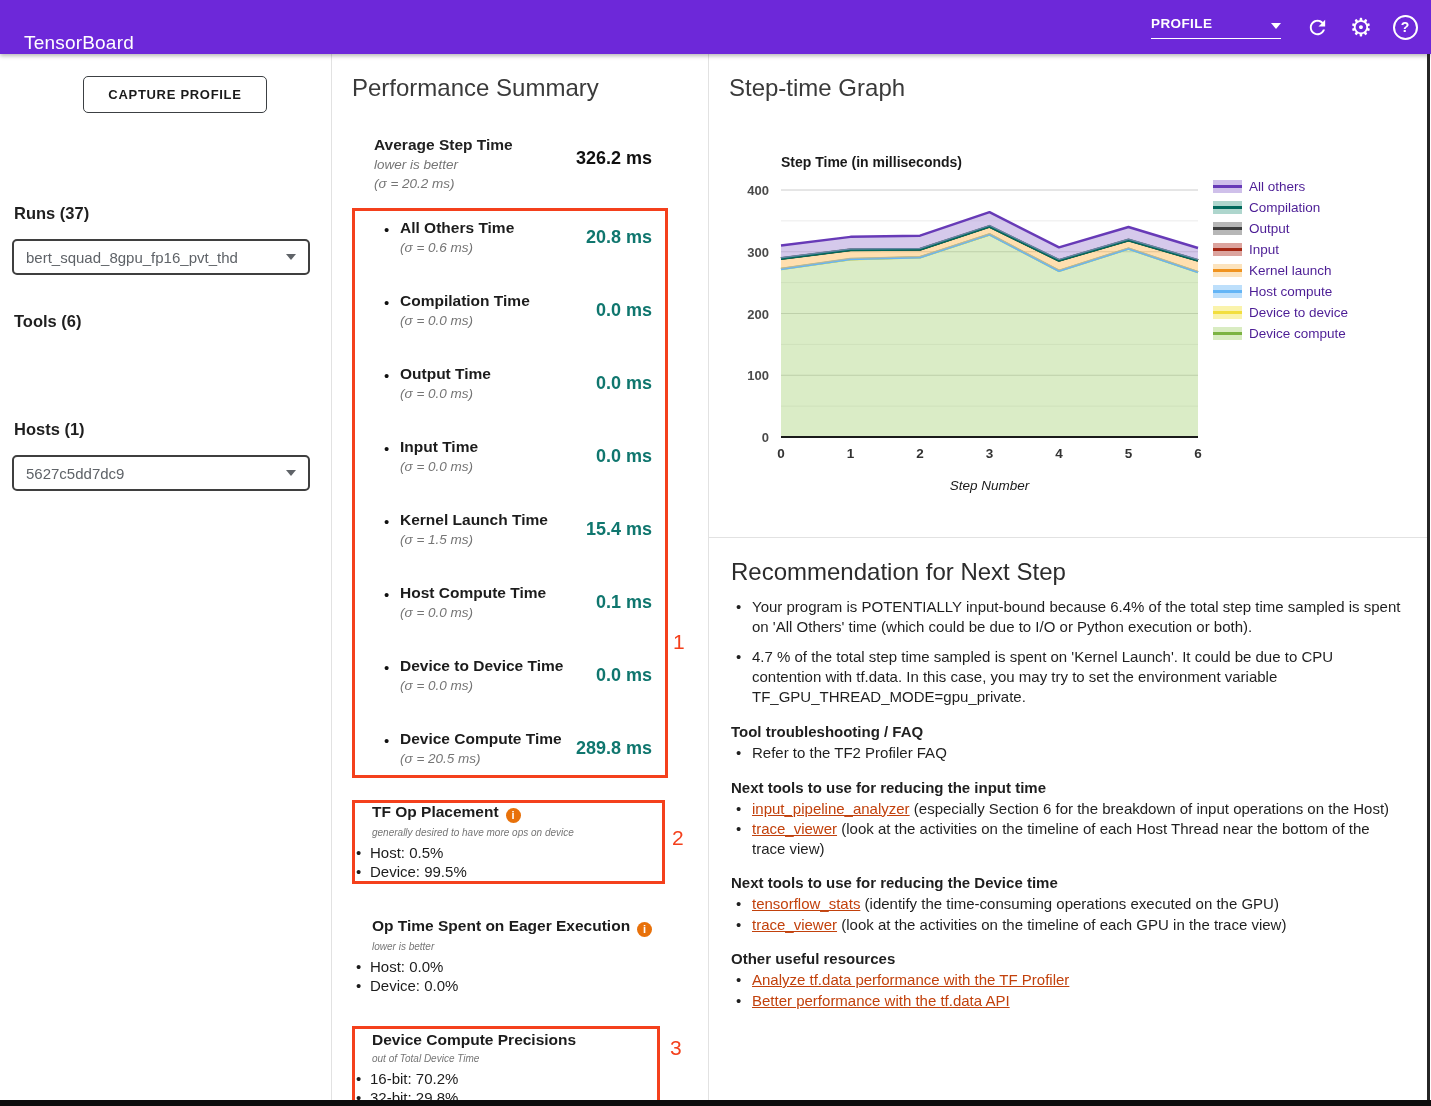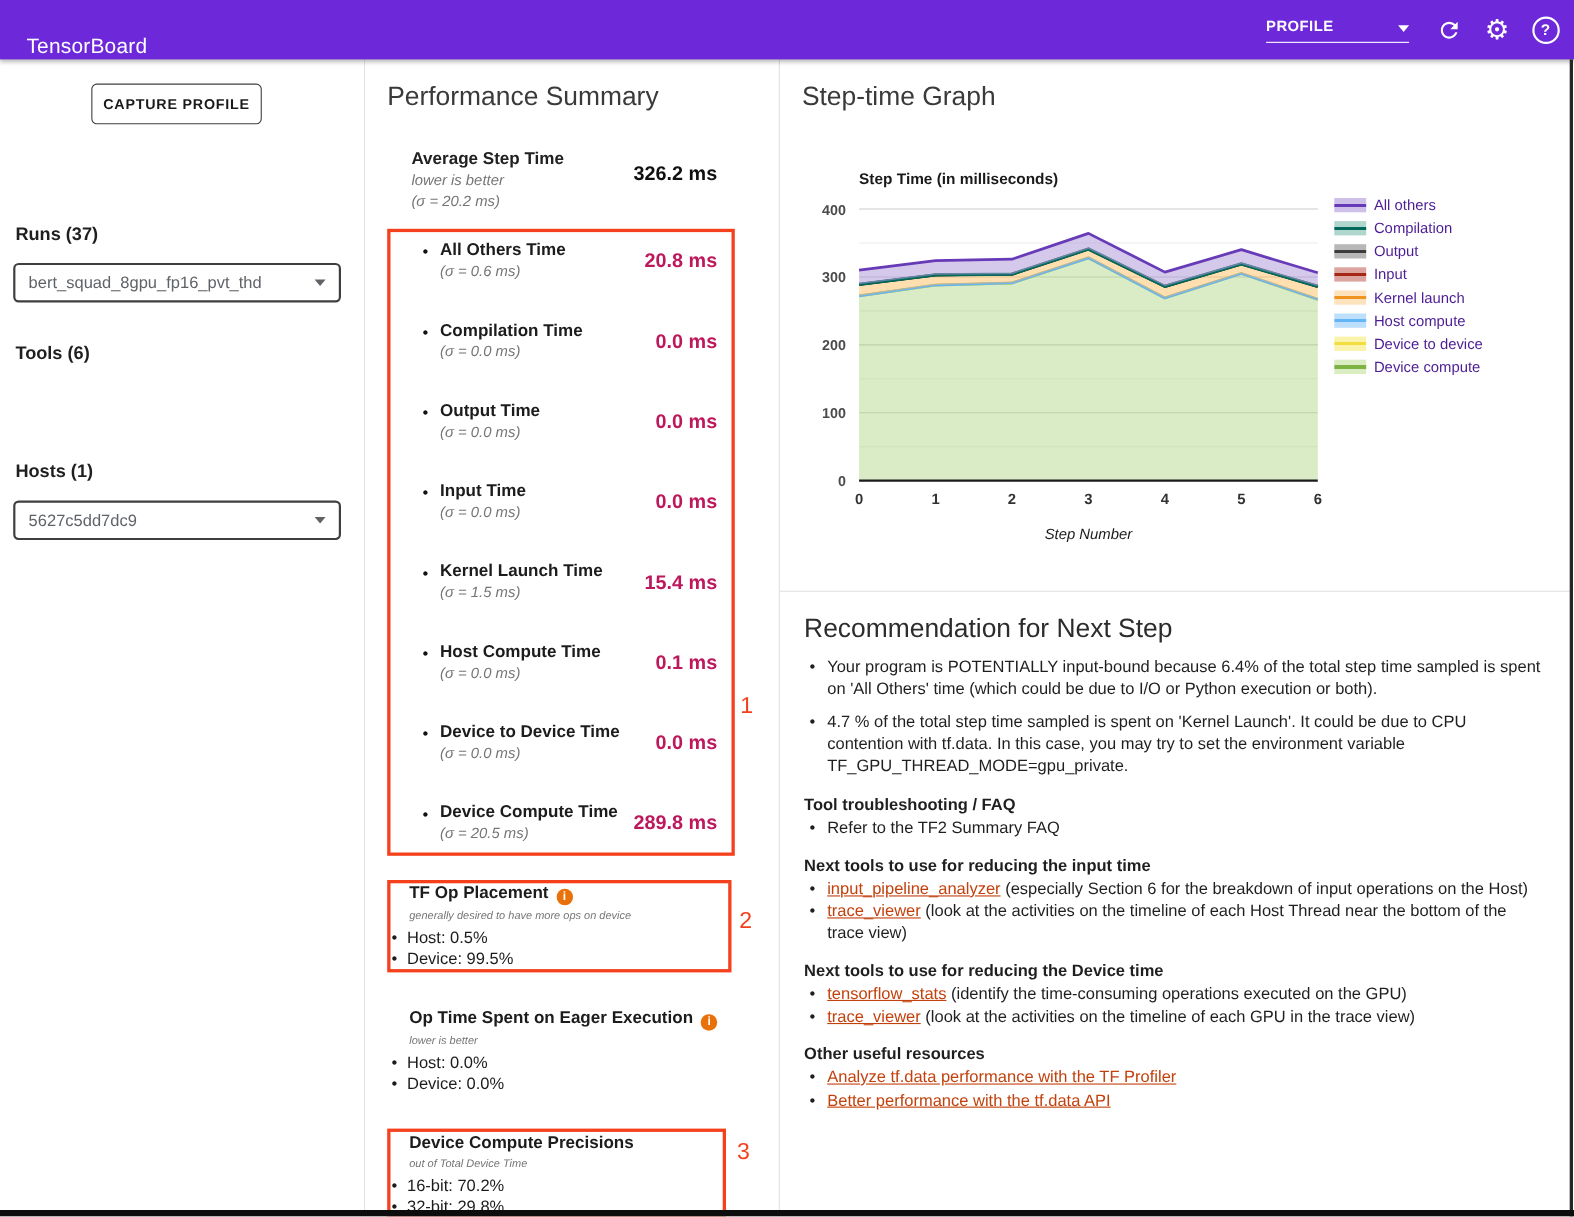--- a/index.html
+++ b/index.html
@@ -15,39 +15,39 @@
   .profile-select .lbl{color:#fff;font-size:13.5px;font-weight:700;letter-spacing:.4px;}
   .caret-w{width:0;height:0;border-left:5px solid transparent;border-right:5px solid transparent;
           border-top:6px solid #fff;margin-bottom:2px;}
   .icon-btn{width:28px;height:28px;display:flex;align-items:center;justify-content:center;cursor:pointer;}
   .gear-glyph{color:#fff;font-size:25px;line-height:1;}
   .help-circle{width:21px;height:21px;border:2px solid #fff;border-radius:50%;color:#fff;
           font-size:14px;font-weight:700;display:flex;align-items:center;justify-content:center;}
   
   .sidebar{position:absolute;top:54px;left:0;width:332px;bottom:0;background:#fff;
            border-right:1px solid #e2e2e2;box-sizing:border-box;}
-  .capture-btn{position:absolute;left:83px;top:22px;width:155px;height:37px;background:#fff;
+  .capture-btn{position:absolute;left:83px;top:22px;width:184px;height:37px;background:#fff;
            border:1px solid #3c4043;border-radius:5px;color:#1a1a1a;cursor:pointer;
            font-family:"Liberation Sans",sans-serif;font-size:13px;font-weight:600;letter-spacing:.7px;}
   .side-label{position:absolute;left:14px;font-size:16.5px;font-weight:700;color:#1f1f1f;}
   .dropdown{position:absolute;left:12px;width:298px;height:36px;border:2px solid #3f3f3f;border-radius:5px;
            background:#fff;box-sizing:border-box;display:flex;align-items:center;justify-content:space-between;
            padding:0 12px;font-size:15px;color:#5f6368;cursor:pointer;}
   .caret-g{width:0;height:0;border-left:5px solid transparent;border-right:5px solid transparent;
            border-top:6px solid #5f6368;}
   
   .midcol{position:absolute;left:332px;top:54px;width:376px;bottom:0;background:#fff;}
   .col-title{position:absolute;left:20px;top:20px;font-size:24px;color:#3a3a3a;font-weight:400;}
   .avg-label{position:absolute;left:42px;top:81px;font-size:15.5px;font-weight:700;line-height:19px;}
   .sub-it{font-style:italic;font-weight:400;color:#757575;font-size:13.5px;line-height:17px;}
   .avg-value{position:absolute;right:56px;top:94px;font-size:18px;font-weight:700;color:#101010;}
   .metric-row{position:absolute;left:0;width:376px;height:72px;}
   .m-bullet{position:absolute;left:52px;top:3px;font-size:15px;color:#111;}
   .m-label{position:absolute;left:68px;top:0;font-size:15.5px;font-weight:700;line-height:19px;color:#1c1c1c;}
-  .m-value{position:absolute;right:56px;top:9px;font-size:18px;font-weight:700;color:#be185d;}
+  .m-value{position:absolute;right:56px;top:9px;font-size:18px;font-weight:700;color:#0f766e;}
   .sum-sec{position:absolute;left:20px;width:332px;}
   .sec-title{font-size:15.5px;font-weight:700;margin:0 0 0 20px;line-height:19px;color:#1c1c1c;}
   .sec-sub{font-style:italic;color:#757575;font-size:10px;margin:1px 0 2px 20px;line-height:17px;}
   .sec-li{position:relative;font-size:15px;padding-left:18px;line-height:19px;color:#1c1c1c;}
   .sec-li .bdot{position:absolute;left:4px;top:0;}
   .info-icon{display:inline-flex;width:15px;height:15px;border-radius:50%;background:#e8710a;color:#fff;
            font-size:11px;font-weight:700;align-items:center;justify-content:center;margin-left:7px;
            vertical-align:-2px;cursor:pointer;}
   .ann-box{position:absolute;border:3px solid #f4401c;box-sizing:border-box;z-index:5;pointer-events:none;}
   .ann-label{position:absolute;color:#f4401c;font-size:21px;font-weight:500;z-index:6;}
@@ -289,21 +289,21 @@
 
   <div class="reco">
     <div class="reco-title">Recommendation for Next Step</div>
     <ul class="plain" id="reco-bullets">
         <li class="blt"><span class="bdot">•</span><span>Your program is POTENTIALLY input-bound because 6.4% of the total step time sampled is spent on 'All Others' time (which could be due to I/O or Python execution or both).</span></li>
         <li class="blt"><span class="bdot">•</span><span>4.7 % of the total step time sampled is spent on 'Kernel Launch'. It could be due to CPU contention with tf.data. In this case, you may try to set the environment variable TF_GPU_THREAD_MODE=gpu_private.</span></li>
       </ul>
     <div id="reco-secs">
         <div class="sec-h">Tool troubleshooting / FAQ</div>
         <ul class="sec-ul">
-          <li><span class="bdot">•</span><span>Refer to the TF2 Summary FAQ</span></li>
+          <li><span class="bdot">•</span><span>Refer to the TF2 Profiler FAQ</span></li>
         </ul>
         <div class="sec-h">Next tools to use for reducing the input time</div>
         <ul class="sec-ul">
           <li><span class="bdot">•</span><a class="lnk">input_pipeline_analyzer</a><span> (especially Section 6 for the breakdown of input operations on the Host)</span></li>
           <li><span class="bdot">•</span><a class="lnk">trace_viewer</a><span> (look at the activities on the timeline of each Host Thread near the bottom of the trace view)</span></li>
         </ul>
         <div class="sec-h">Next tools to use for reducing the Device time</div>
         <ul class="sec-ul">
           <li><span class="bdot">•</span><a class="lnk">tensorflow_stats</a><span> (identify the time-consuming operations executed on the GPU)</span></li>
           <li><span class="bdot">•</span><a class="lnk">trace_viewer</a><span> (look at the activities on the timeline of each GPU in the trace view)</span></li>

